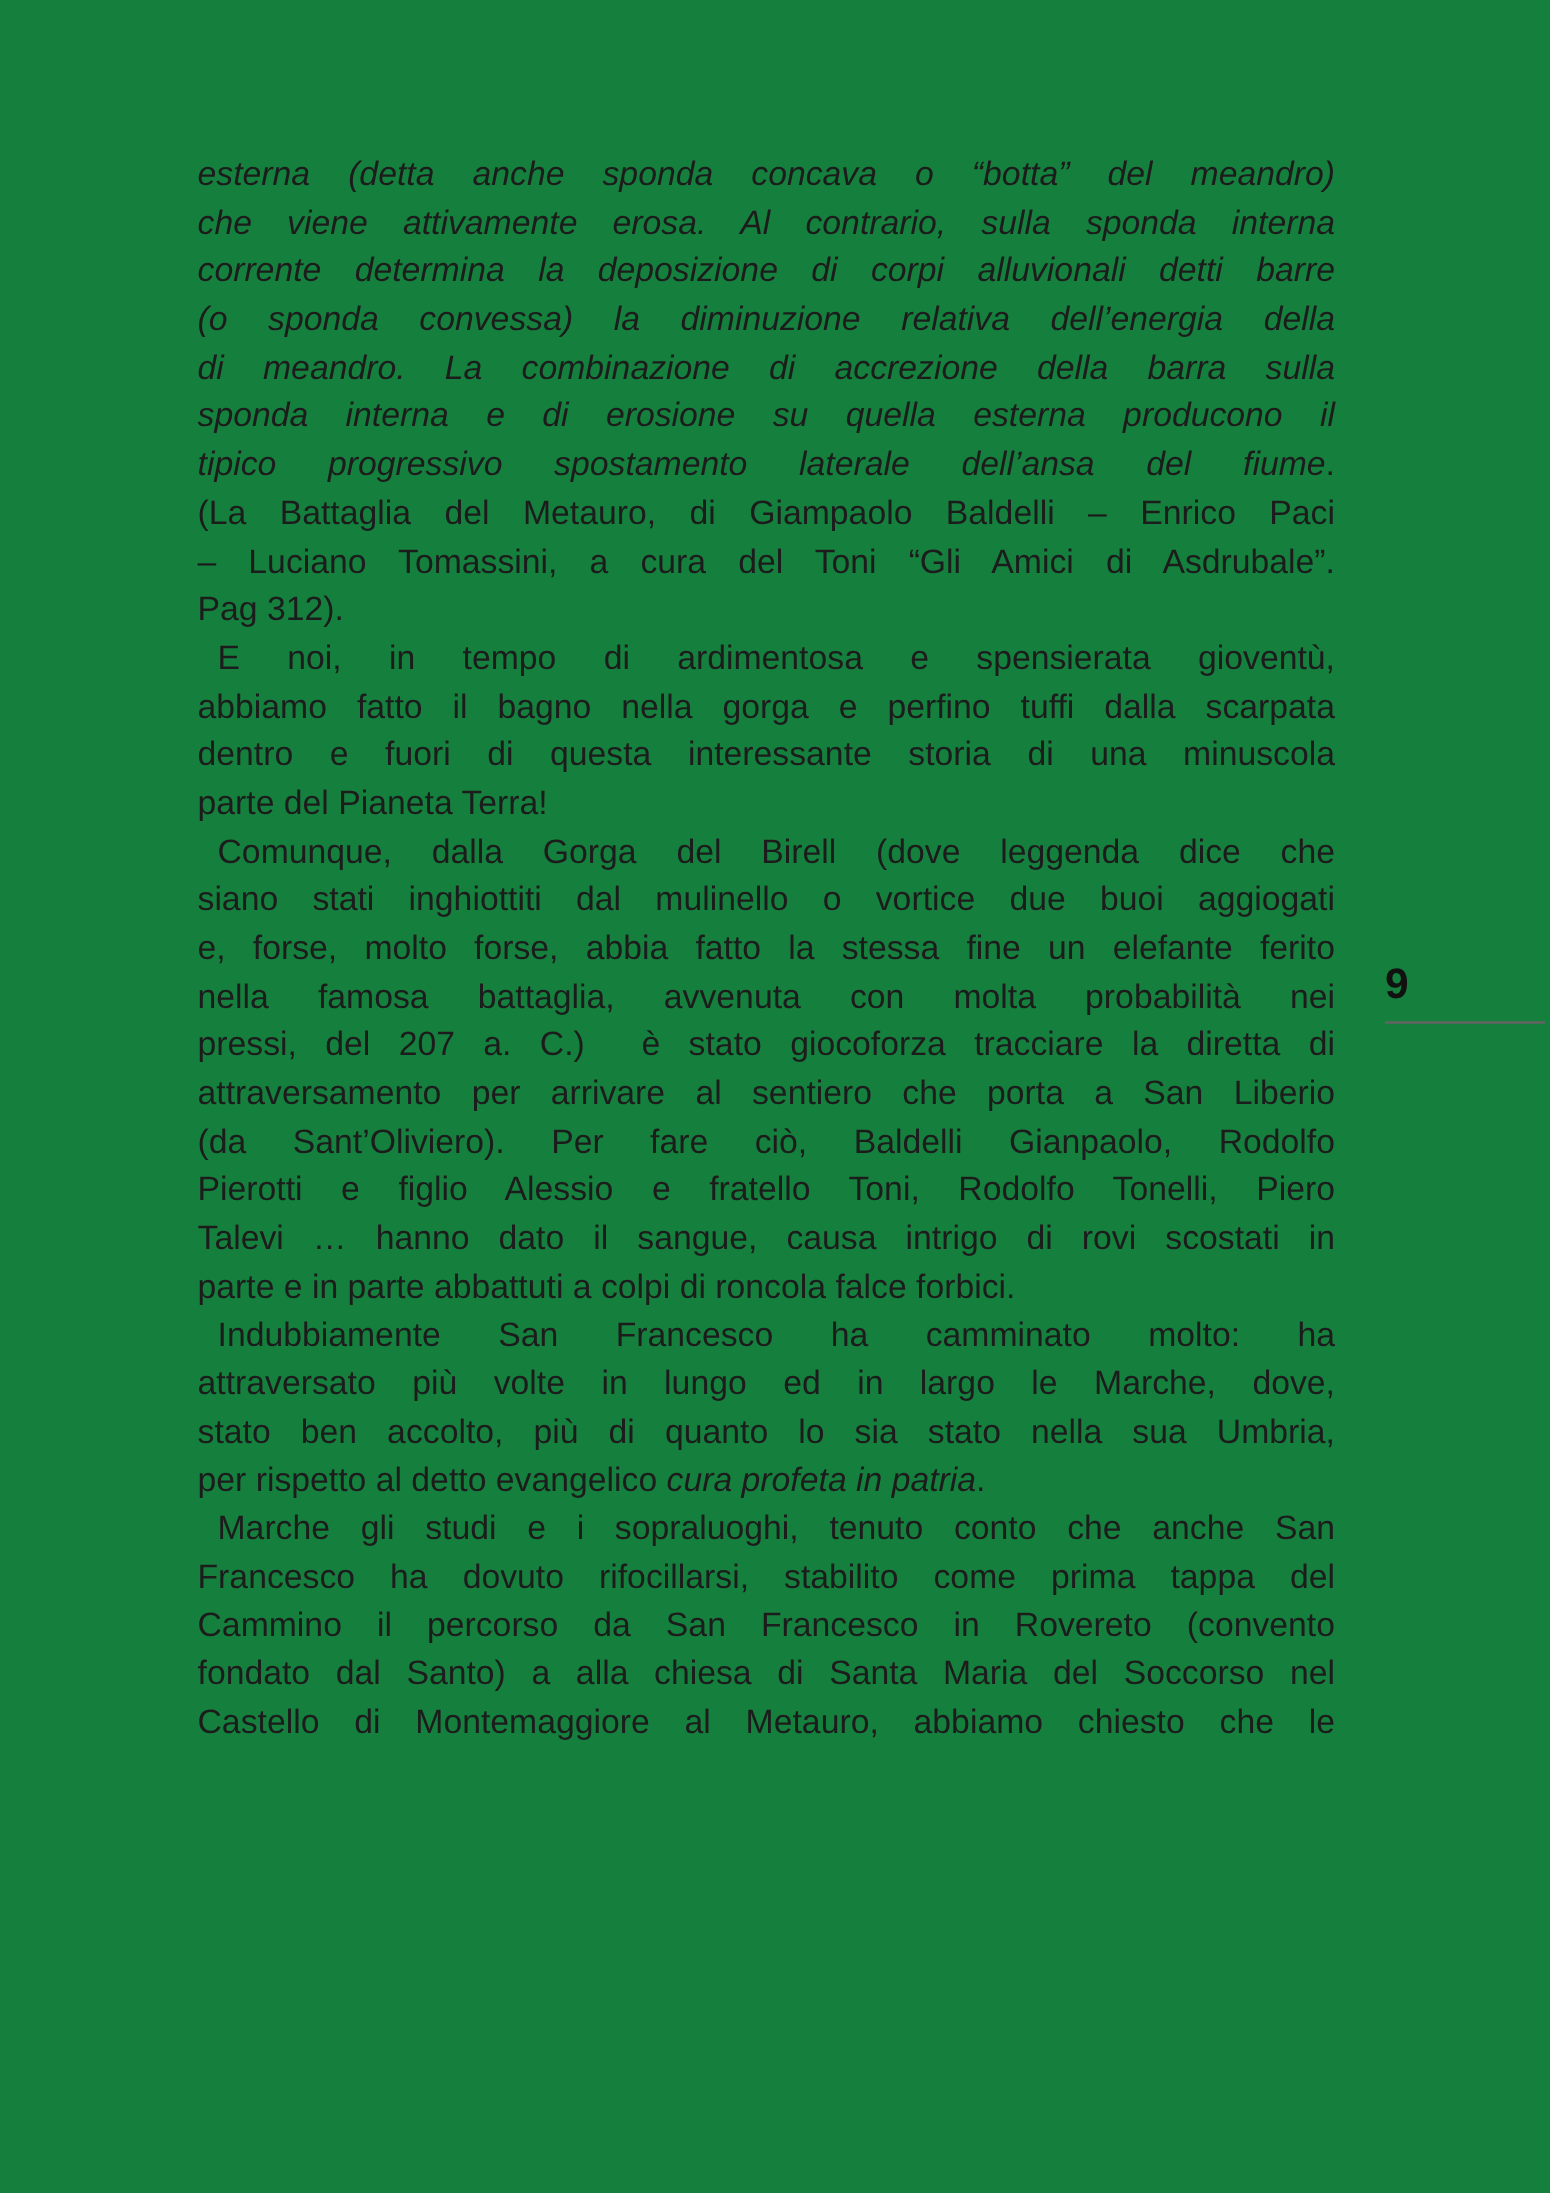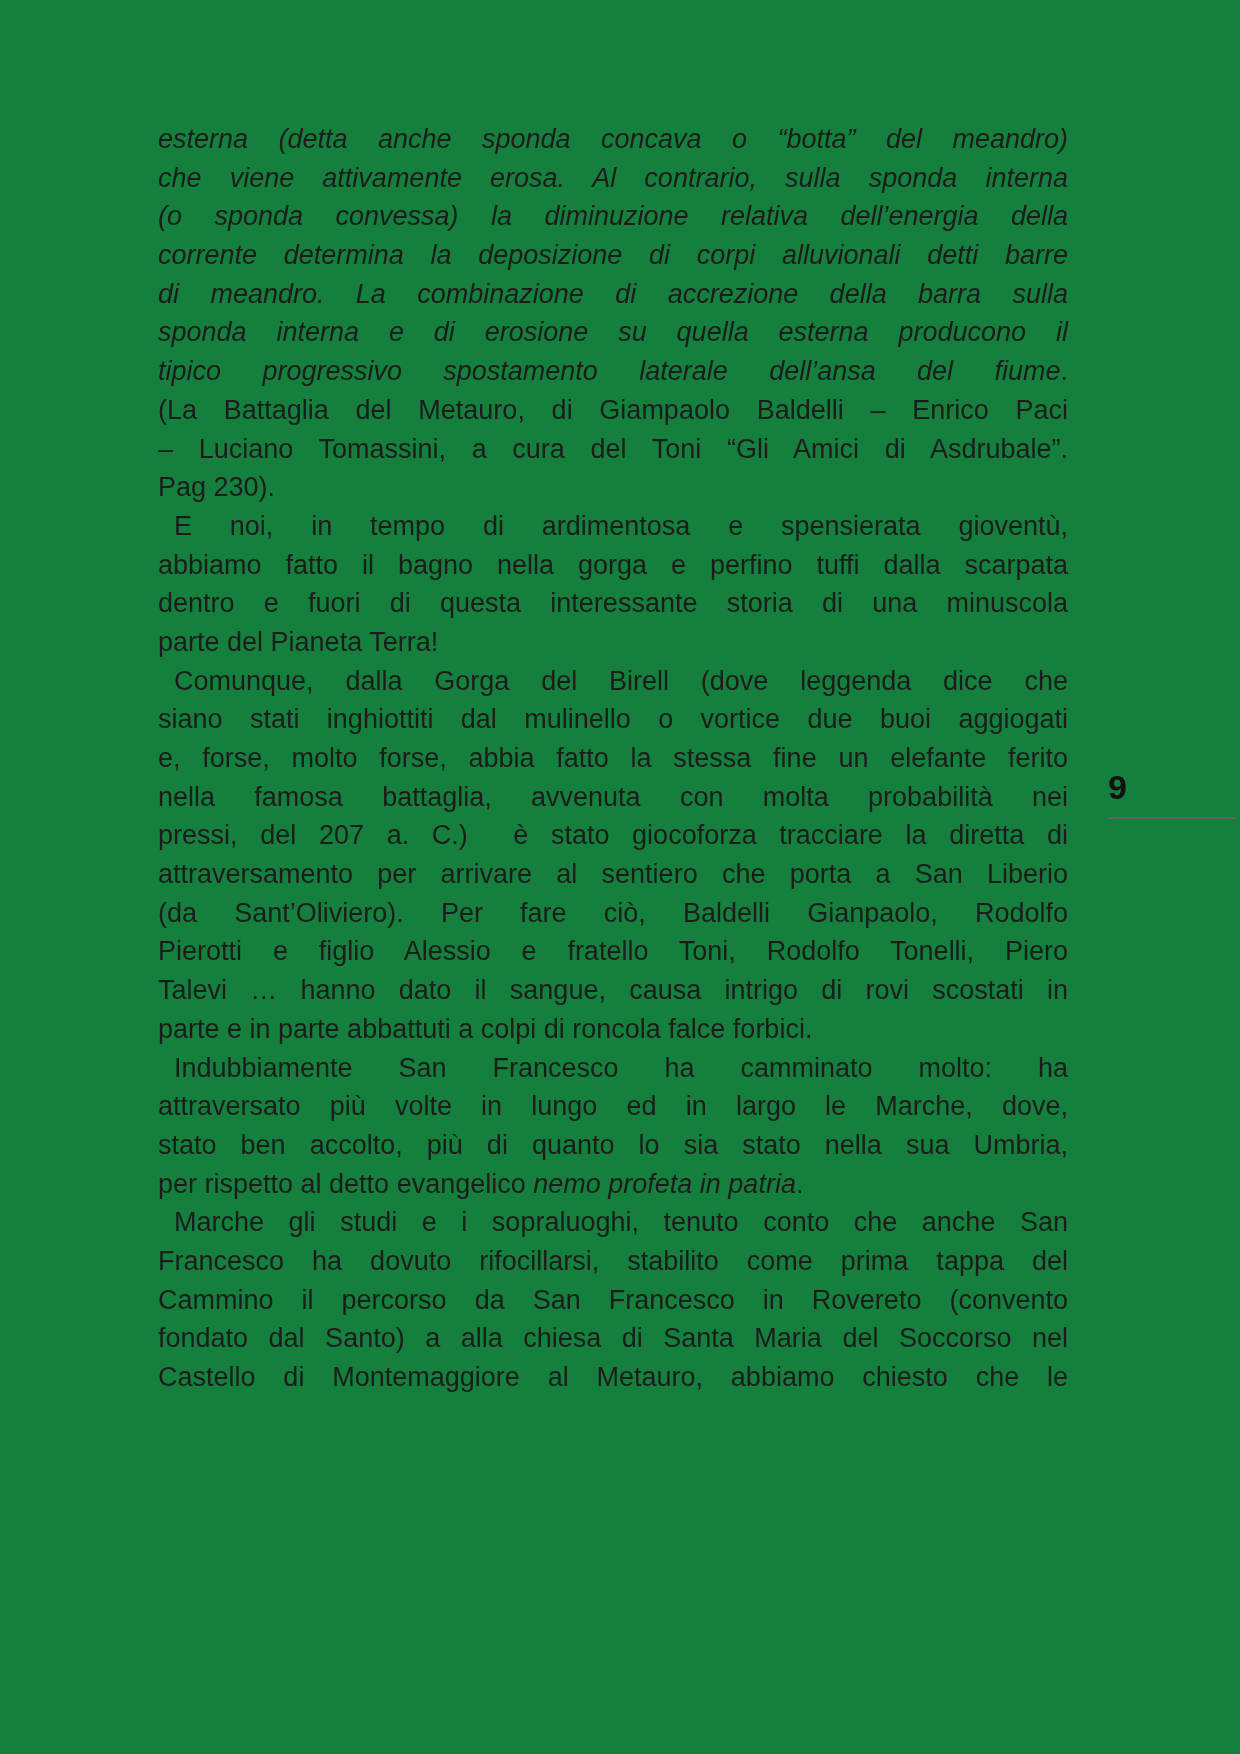--- a/index.html
+++ b/index.html
@@ -47,46 +47,46 @@
     background: #636363;
   }
 </style>
 </head>
 <body>
 
 <div class="page">
   <div class="text-block">
       <div class="line"><span class="it">esterna (detta anche sponda concava o “botta” del meandro)</span></div>
       <div class="line"><span class="it">che viene attivamente erosa. Al contrario, sulla sponda interna</span></div>
+      <div class="line"><span class="it">corrente determina la deposizione di corpi alluvionali detti barre</span></div>
       <div class="line"><span class="it">(o sponda convessa) la diminuzione relativa dell’energia della</span></div>
-      <div class="line"><span class="it">corrente determina la deposizione di corpi alluvionali detti barre</span></div>
       <div class="line"><span class="it">di meandro. La combinazione di accrezione della barra sulla</span></div>
       <div class="line"><span class="it">sponda interna e di erosione su quella esterna producono il</span></div>
       <div class="line"><span class="it">tipico progressivo spostamento laterale dell’ansa del fiume</span><span>.</span></div>
       <div class="line"><span>(La Battaglia del Metauro, di Giampaolo Baldelli – Enrico Paci</span></div>
       <div class="line"><span>– Luciano Tomassini, a cura del Toni “Gli Amici di Asdrubale”.</span></div>
-      <div class="line last"><span>Pag 230).</span></div>
+      <div class="line last"><span>Pag 312).</span></div>
       <div class="line indent"><span>E noi, in tempo di ardimentosa e spensierata gioventù,</span></div>
       <div class="line"><span>abbiamo fatto il bagno nella gorga e perfino tuffi dalla scarpata</span></div>
       <div class="line"><span>dentro e fuori di questa interessante storia di una minuscola</span></div>
       <div class="line last"><span>parte del Pianeta Terra!</span></div>
       <div class="line indent"><span>Comunque, dalla Gorga del Birell (dove leggenda dice che</span></div>
       <div class="line"><span>siano stati inghiottiti dal mulinello o vortice due buoi aggiogati</span></div>
       <div class="line"><span>e, forse, molto forse, abbia fatto la stessa fine un elefante ferito</span></div>
       <div class="line"><span>nella famosa battaglia, avvenuta con molta probabilità nei</span></div>
       <div class="line"><span>pressi, del 207 a. C.)&nbsp; è stato giocoforza tracciare la diretta di</span></div>
       <div class="line"><span>attraversamento per arrivare al sentiero che porta a San Liberio</span></div>
       <div class="line"><span>(da Sant’Oliviero). Per fare ciò, Baldelli Gianpaolo, Rodolfo</span></div>
       <div class="line"><span>Pierotti e figlio Alessio e fratello Toni, Rodolfo Tonelli, Piero</span></div>
       <div class="line"><span>Talevi … hanno dato il sangue, causa intrigo di rovi scostati in</span></div>
       <div class="line last"><span>parte e in parte abbattuti a colpi di roncola falce forbici.</span></div>
       <div class="line indent"><span>Indubbiamente San Francesco ha camminato molto: ha</span></div>
       <div class="line"><span>attraversato più volte in lungo ed in largo le Marche, dove,</span></div>
       <div class="line"><span>stato ben accolto, più di quanto lo sia stato nella sua Umbria,</span></div>
-      <div class="line last"><span>per rispetto al detto evangelico </span><span class="it">nemo profeta in patria</span><span>.</span></div>
+      <div class="line last"><span>per rispetto al detto evangelico </span><span class="it">cura profeta in patria</span><span>.</span></div>
       <div class="line indent"><span>Marche gli studi e i sopraluoghi, tenuto conto che anche San</span></div>
       <div class="line"><span>Francesco ha dovuto rifocillarsi, stabilito come prima tappa del</span></div>
       <div class="line"><span>Cammino il percorso da San Francesco in Rovereto (convento</span></div>
       <div class="line"><span>fondato dal Santo) a alla chiesa di Santa Maria del Soccorso nel</span></div>
       <div class="line"><span>Castello di Montemaggiore al Metauro, abbiamo chiesto che le</span></div>
     </div>
   <div class="pagenum">9</div>
   <div class="pagenum-rule"></div>
 </div>
 

